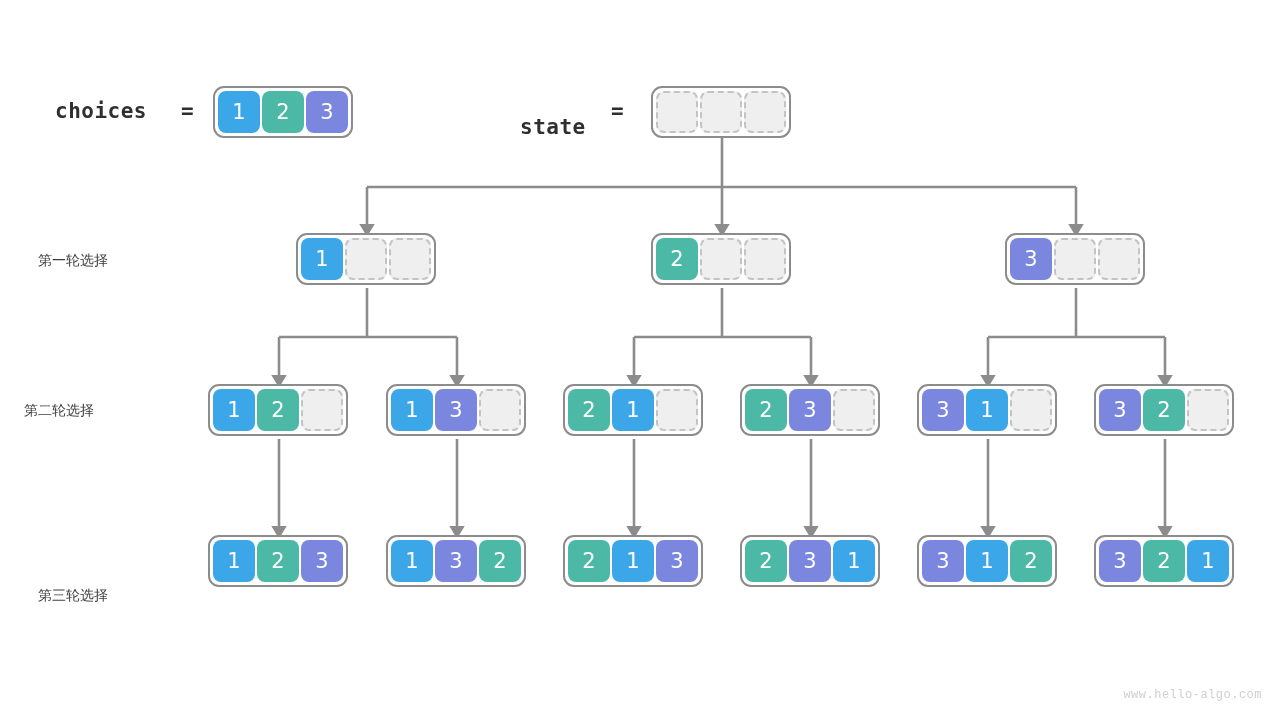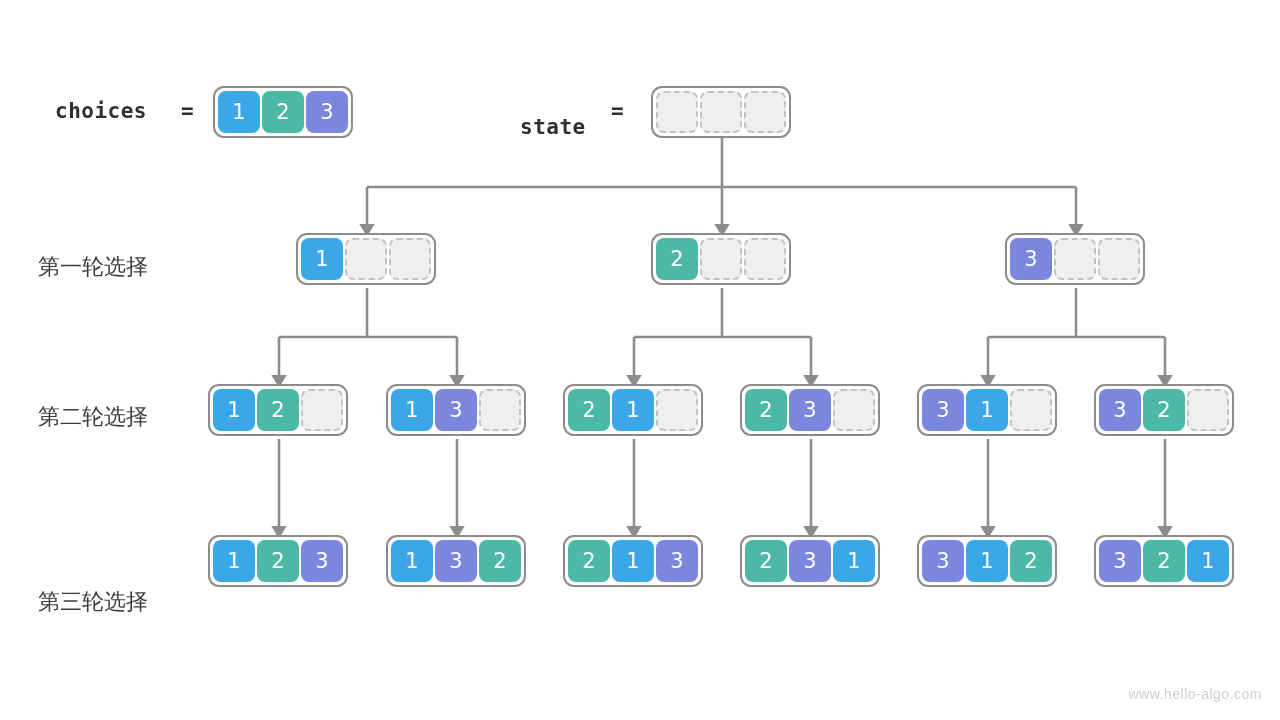--- a/index.html
+++ b/index.html
@@ -44,21 +44,21 @@
     font-family: "DejaVu Sans Mono", monospace;
     font-weight: bold;
     font-size: 21px;
     color: #2f2f2f;
   }
 
   
   .row-label {
     position: absolute;
     font-family: "Liberation Sans", "DejaVu Sans", sans-serif;
-    font-size: 22px;
+    font-size: 14px;
     color: #3c3c3c;
     white-space: nowrap;
   }
 
   
   .node {
     position: absolute;
     box-sizing: border-box;
     border: 2.5px solid #8c8c8c;
     border-radius: 11px;
@@ -89,22 +89,22 @@
   }
   .cell.c1 { background: #3ba7e8; }
   .cell.c2 { background: #4cb8a6; }
   .cell.c3 { background: #7b86de; }
 
   
   .watermark {
     position: absolute;
     right: 18px;
     bottom: 18px;
-    font-family: Liberation Sans, sans-serif;
-    font-size: 14px;
+    font-family: Liberation Mono, monospace;
+    font-size: 12px;
     color: #cfcfcf;
     letter-spacing: 0.5px;
   }
 </style>
 </head>
 <body>
 
 <div id="canvas">
 
   <svg id="wires" viewBox="0 0 1280 720" xmlns="http://www.w3.org/2000/svg">
@@ -158,21 +158,21 @@
 
     <div class="eq-label" style="left:520px; top:99px;margin-top:16px;">state</div>
     <div class="eq-eq" style="left:611px; top:99px;">=</div>
     <div class="node" id="state-node" style="left:651px; top:86px;">
         <div class="cell empty"></div>
         <div class="cell empty"></div>
         <div class="cell empty"></div>
       </div>
 
     <div class="row-label" style="left:38px; top:252px;">第一轮选择</div>
-    <div class="row-label" style="left:38px; top:402px;">第二轮选择</div>
+    <div class="row-label" style="left:24px; top:402px;">第二轮选择</div>
     <div class="row-label" style="left:38px; top:553px;margin-top:34px;">第三轮选择</div>
 
     <div id="tree-nodes">
         <div class="node" style="left: 296px; top: 233px;">
           <div class="cell c1">1</div>
           <div class="cell empty"></div>
           <div class="cell empty"></div>
         </div>
         <div class="node" style="left: 651px; top: 233px;">
           <div class="cell c2">2</div>

